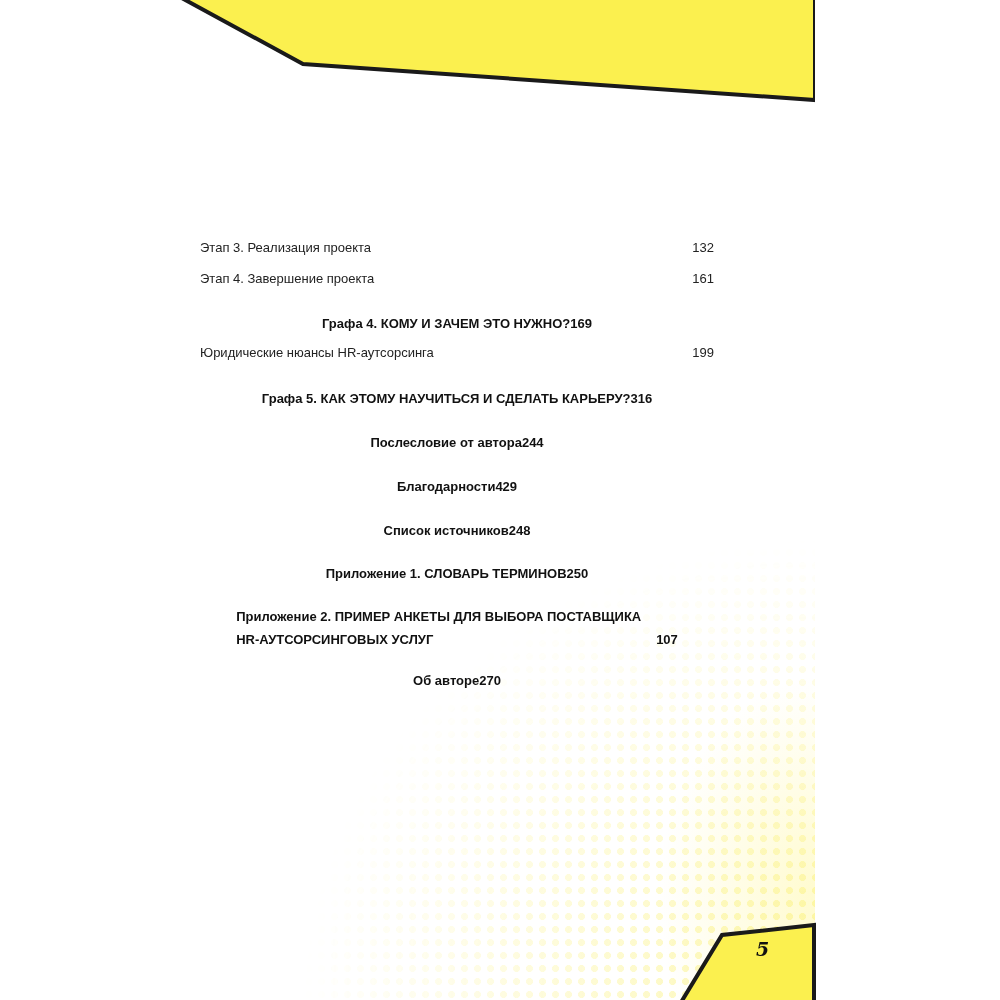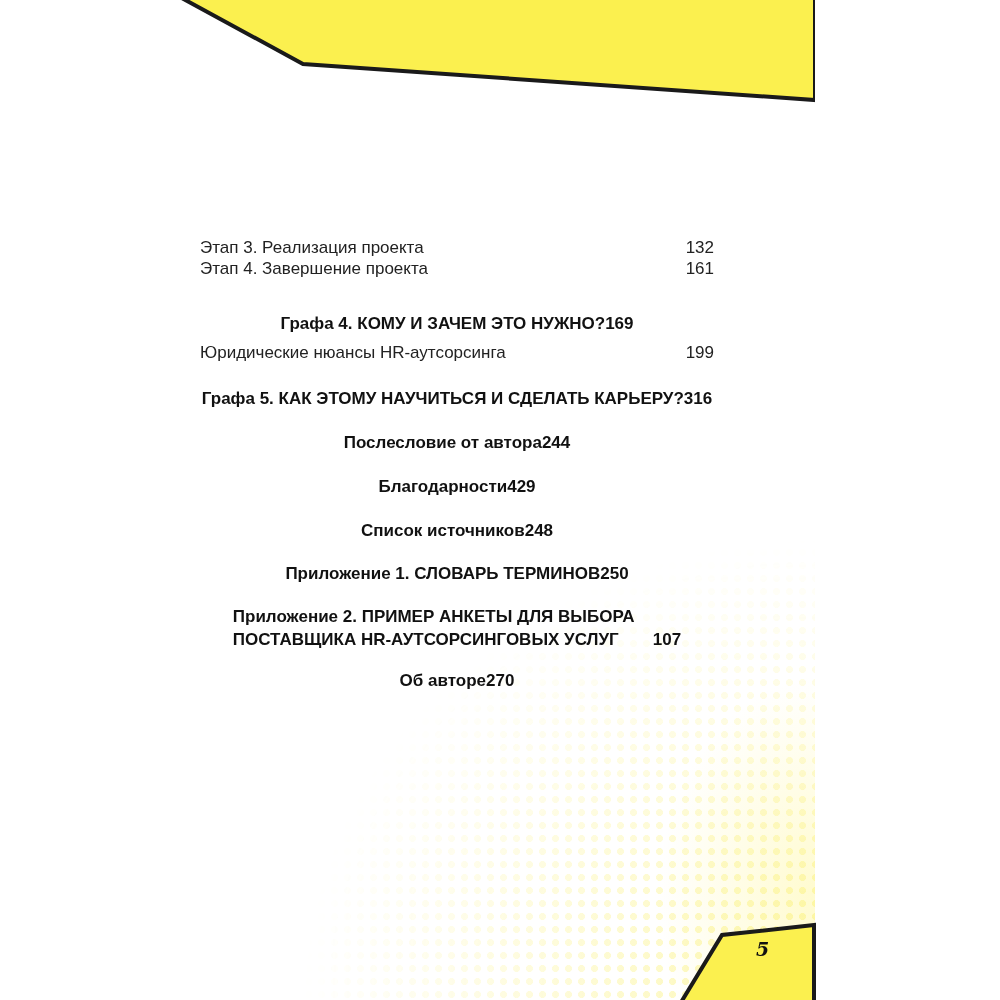--- a/index.html
+++ b/index.html
@@ -52,21 +52,21 @@
       width: 514px;
       top: 0;
     }
     .row {
       position: absolute;
       left: 0;
       width: 514px;
       display: flex;
       justify-content: space-between;
       align-items: flex-end;
-      font-size: 17px;
+      font-size: 13px;
       line-height: 22px;
     }
     .row .title { white-space: nowrap; }
     .row .num { text-align: right; }
     .row.sub { font-weight: normal; color: #222; }
     .row.main { font-weight: bold; color: #111; justify-content: center; }
     .row.multi { align-items: flex-end; }
     .row.multi .title { white-space: normal; line-height: 23px; width: 420px; }
     .page-number {
       position: absolute;
@@ -94,21 +94,21 @@
 
   <polygon points="680,1004 722,935 814,925 814,1004" fill="#FBF04F" stroke="#1a1a1a" stroke-width="4" stroke-linejoin="miter"></polygon>
   <rect x="816" y="900" width="184" height="100" fill="#ffffff"></rect>
 </svg>
 
 <div class="toc">
   <div class="row sub" style="top:237px">
     <span class="title">Этап 3. Реализация проекта</span>
     <span class="num">132</span>
   </div>
-  <div class="row sub" style="top:258px">
+  <div class="row sub" style="top:268px">
     <span class="title">Этап 4. Завершение проекта</span>
     <span class="num">161</span>
   </div>
   <div class="row main" style="top:313px">
     <span class="title">Графа 4. КОМУ И ЗАЧЕМ ЭТО НУЖНО?</span>
     <span class="num">169</span>
   </div>
   <div class="row sub" style="top:342px">
     <span class="title">Юридические нюансы HR-аутсорсинга</span>
     <span class="num">199</span>

